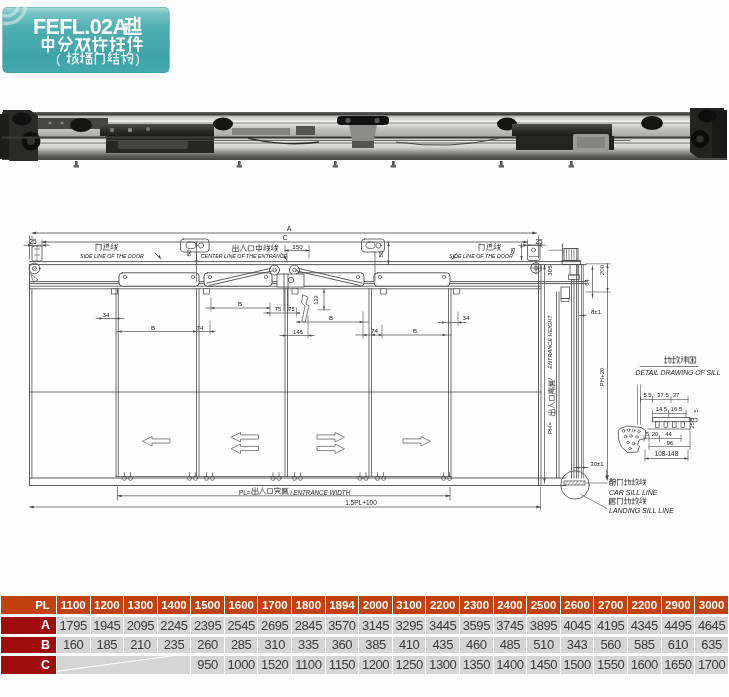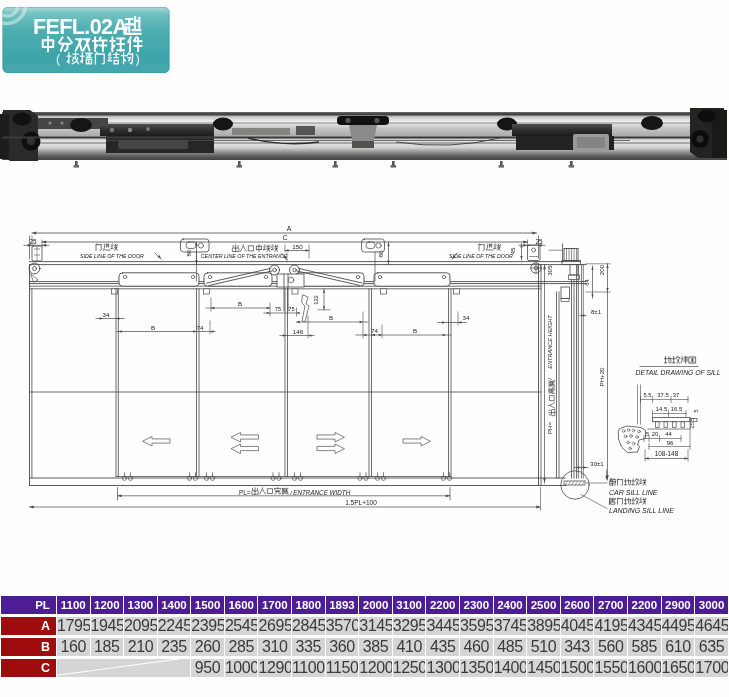--- a/index.html
+++ b/index.html
@@ -1,22 +1,22 @@
 <!DOCTYPE html>
 <html><head><meta charset="utf-8">
 <style>
 html,body{margin:0;padding:0;}
 body{width:729px;height:697px;background:#fefefe;position:relative;font-family:"Liberation Sans",sans-serif;overflow:hidden;}
 svg text{font-family:"Liberation Sans",sans-serif;}
 #tblwrap{position:absolute;left:0;top:593.2px;width:729px;}
 table{border-collapse:separate;border-spacing:1.35px 3.3px;width:729px;table-layout:fixed;}
 td{padding:0;text-align:center;vertical-align:middle;overflow:hidden;}
-td.hd{background:#4c1d95;color:#fff;font-weight:bold;font-size:11.5px;height:17.9px;}
+td.hd{background:#c2410c;color:#fff;font-weight:bold;font-size:11.5px;height:17.9px;}
 td.lbl{background:#9e0c0e;color:#fff;font-weight:bold;font-size:12.5px;text-align:right;padding-right:6px;}
-td.d{background:#d6d5d5;color:#3a3a3a;font-size:16px;letter-spacing:-0.4px;}
+td.d{background:#d6d5d5;color:#3a3a3a;font-size:13px;letter-spacing:-0.4px;}
 tr.rA td, tr.rB td{height:16.6px;}
 tr.rC td{height:17.4px;}
 </style></head><body>
 
 <svg width="180" height="80" style="position:absolute;left:0;top:0" viewBox="0 0 180 80">
 <defs>
 <path id="cj-zhong" d="M5 0 V10 M1.5 2.5 H8.5 M1.5 7 H8.5 M1.5 2.5 V7 M8.5 2.5 V7" fill="none" stroke-linecap="round"></path>
 <path id="cj-fen" d="M3.2 0.5 L0.8 4 M6.8 0.5 L9.4 4 M1.5 4.8 H8.5 M3.8 4.8 L2 9.6 M6.2 4.8 Q7.4 8.4 4.6 9.6" fill="none" stroke-linecap="round"></path>
 <path id="cj-shuang" d="M0.6 1.8 H4.2 M2.4 1.8 L4.4 9.4 M4.2 1.8 L0.4 9.4 M5.6 1.8 H9.6 M7.4 1.8 L9.6 9.4 M9.4 1.8 L5.4 9.4" fill="none" stroke-linecap="round"></path>
 <path id="cj-zhe" d="M1.8 0.5 V9.8 M0.4 3 H3.4 M3.2 5.6 L1.6 8 M5 2.2 Q4.6 1.4 5.6 0.6 M4.6 2.6 H9.6 M7 2.6 V9.8 M4.8 6 H9.4" fill="none" stroke-linecap="round"></path>
@@ -679,21 +679,21 @@
         <tr class="rH">
           <td class="hd" style="padding-right:6px;text-align:right">PL</td>
           <td class="hd">1100</td>
           <td class="hd">1200</td>
           <td class="hd">1300</td>
           <td class="hd">1400</td>
           <td class="hd">1500</td>
           <td class="hd">1600</td>
           <td class="hd">1700</td>
           <td class="hd">1800</td>
-          <td class="hd">1893</td>
+          <td class="hd">1894</td>
           <td class="hd">2000</td>
           <td class="hd">3100</td>
           <td class="hd">2200</td>
           <td class="hd">2300</td>
           <td class="hd">2400</td>
           <td class="hd">2500</td>
           <td class="hd">2600</td>
           <td class="hd">2700</td>
           <td class="hd">2200</td>
           <td class="hd">2900</td>
@@ -748,21 +748,21 @@
           <td class="d">635</td>
         </tr>
 
 <tr class="rC">
           <td class="lbl">C</td>
           <td class="d" colspan="4" style="position:relative">
             <div style="position:absolute;left:-2px;bottom:1px;width:125px;height:1.4px;background:#fff;transform:rotate(-7.6deg);transform-origin:left bottom"></div>
           </td>
           <td class="d">950</td>
           <td class="d">1000</td>
-          <td class="d">1290</td>
+          <td class="d">1520</td>
           <td class="d">1100</td>
           <td class="d">1150</td>
           <td class="d">1200</td>
           <td class="d">1250</td>
           <td class="d">1300</td>
           <td class="d">1350</td>
           <td class="d">1400</td>
           <td class="d">1450</td>
           <td class="d">1500</td>
           <td class="d">1550</td>

